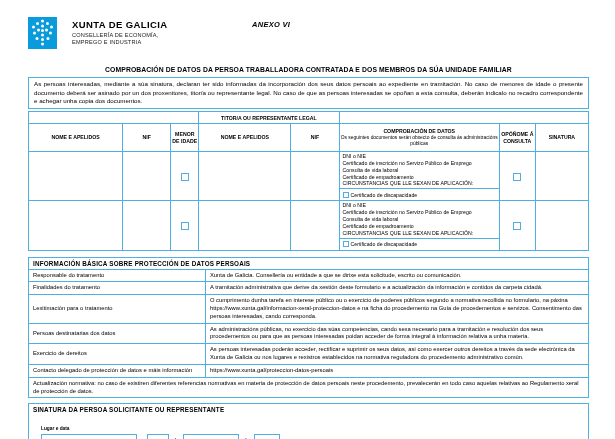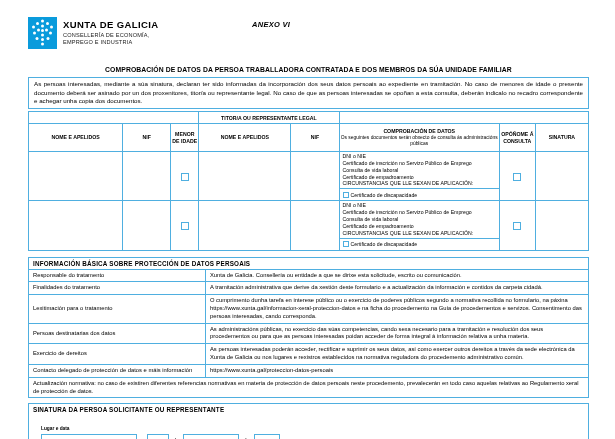--- a/index.html
+++ b/index.html
@@ -6,21 +6,21 @@
   .page {
     position:relative; width:615px; height:439px; background:#fff;
     font-family:"Liberation Sans", sans-serif; color:#000; overflow:hidden;
   }
   .content { position:absolute; left:28px; right:26px; top:0; }
 
   
   .hdr { position:relative; padding-top:17px; height:40px; }
   .logo-row { display:flex; align-items:flex-start; }
   .xunta-logo { width:29px; height:32px; background:#0a9bdc; flex:0 0 auto; }
-  .org-text { margin-left:6px; padding-top:2px; }
+  .org-text { margin-left:15px; padding-top:2px; }
   .org-name { font-size:9.5px; font-weight:bold; letter-spacing:.4px; }
   .org-dept { font-size:5.6px; color:#222; letter-spacing:.2px; margin-top:2px; line-height:1.25; }
   .annex { position:absolute; left:224px; top:20px; font-size:7.5px; font-weight:bold; letter-spacing:.3px;font-style:italic; }
 
   
   .doc-title { text-align:center; font-size:6.8px; font-weight:bold; margin-top:9px; letter-spacing:.1px; }
 
   
   .intro-box {
     border:1px solid #4fafe0; margin-top:4px; padding:2px 5px;

